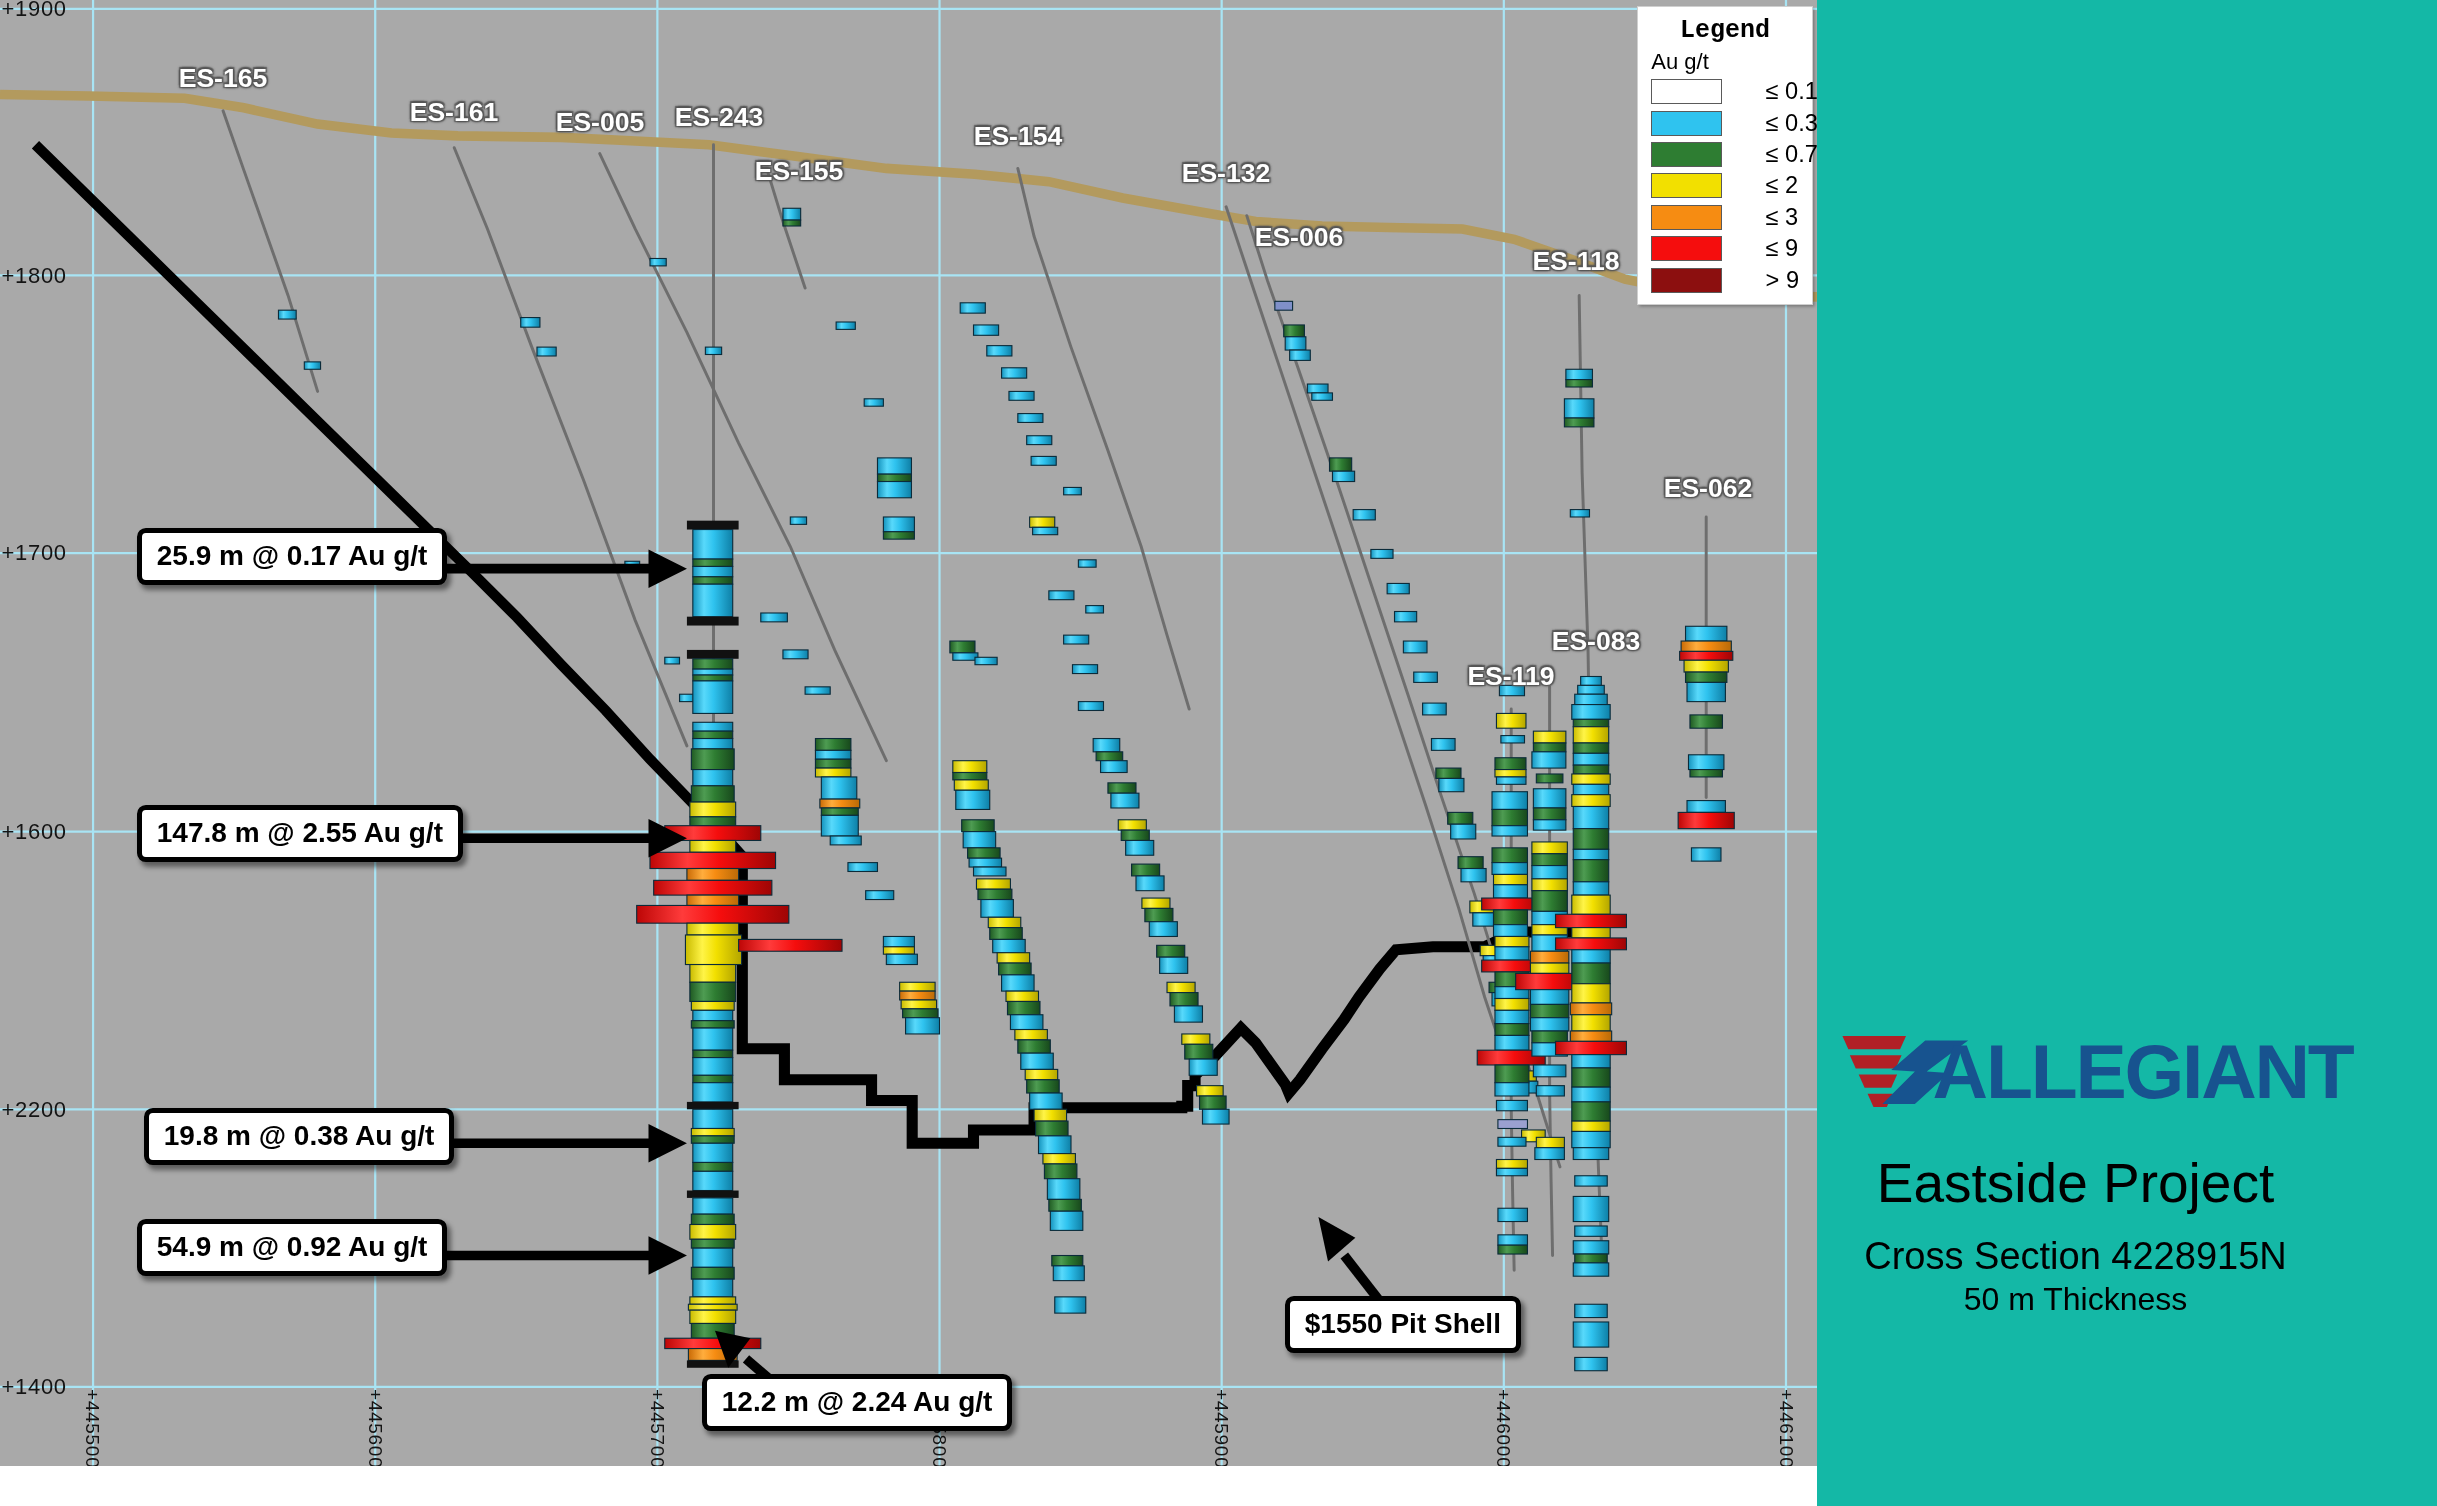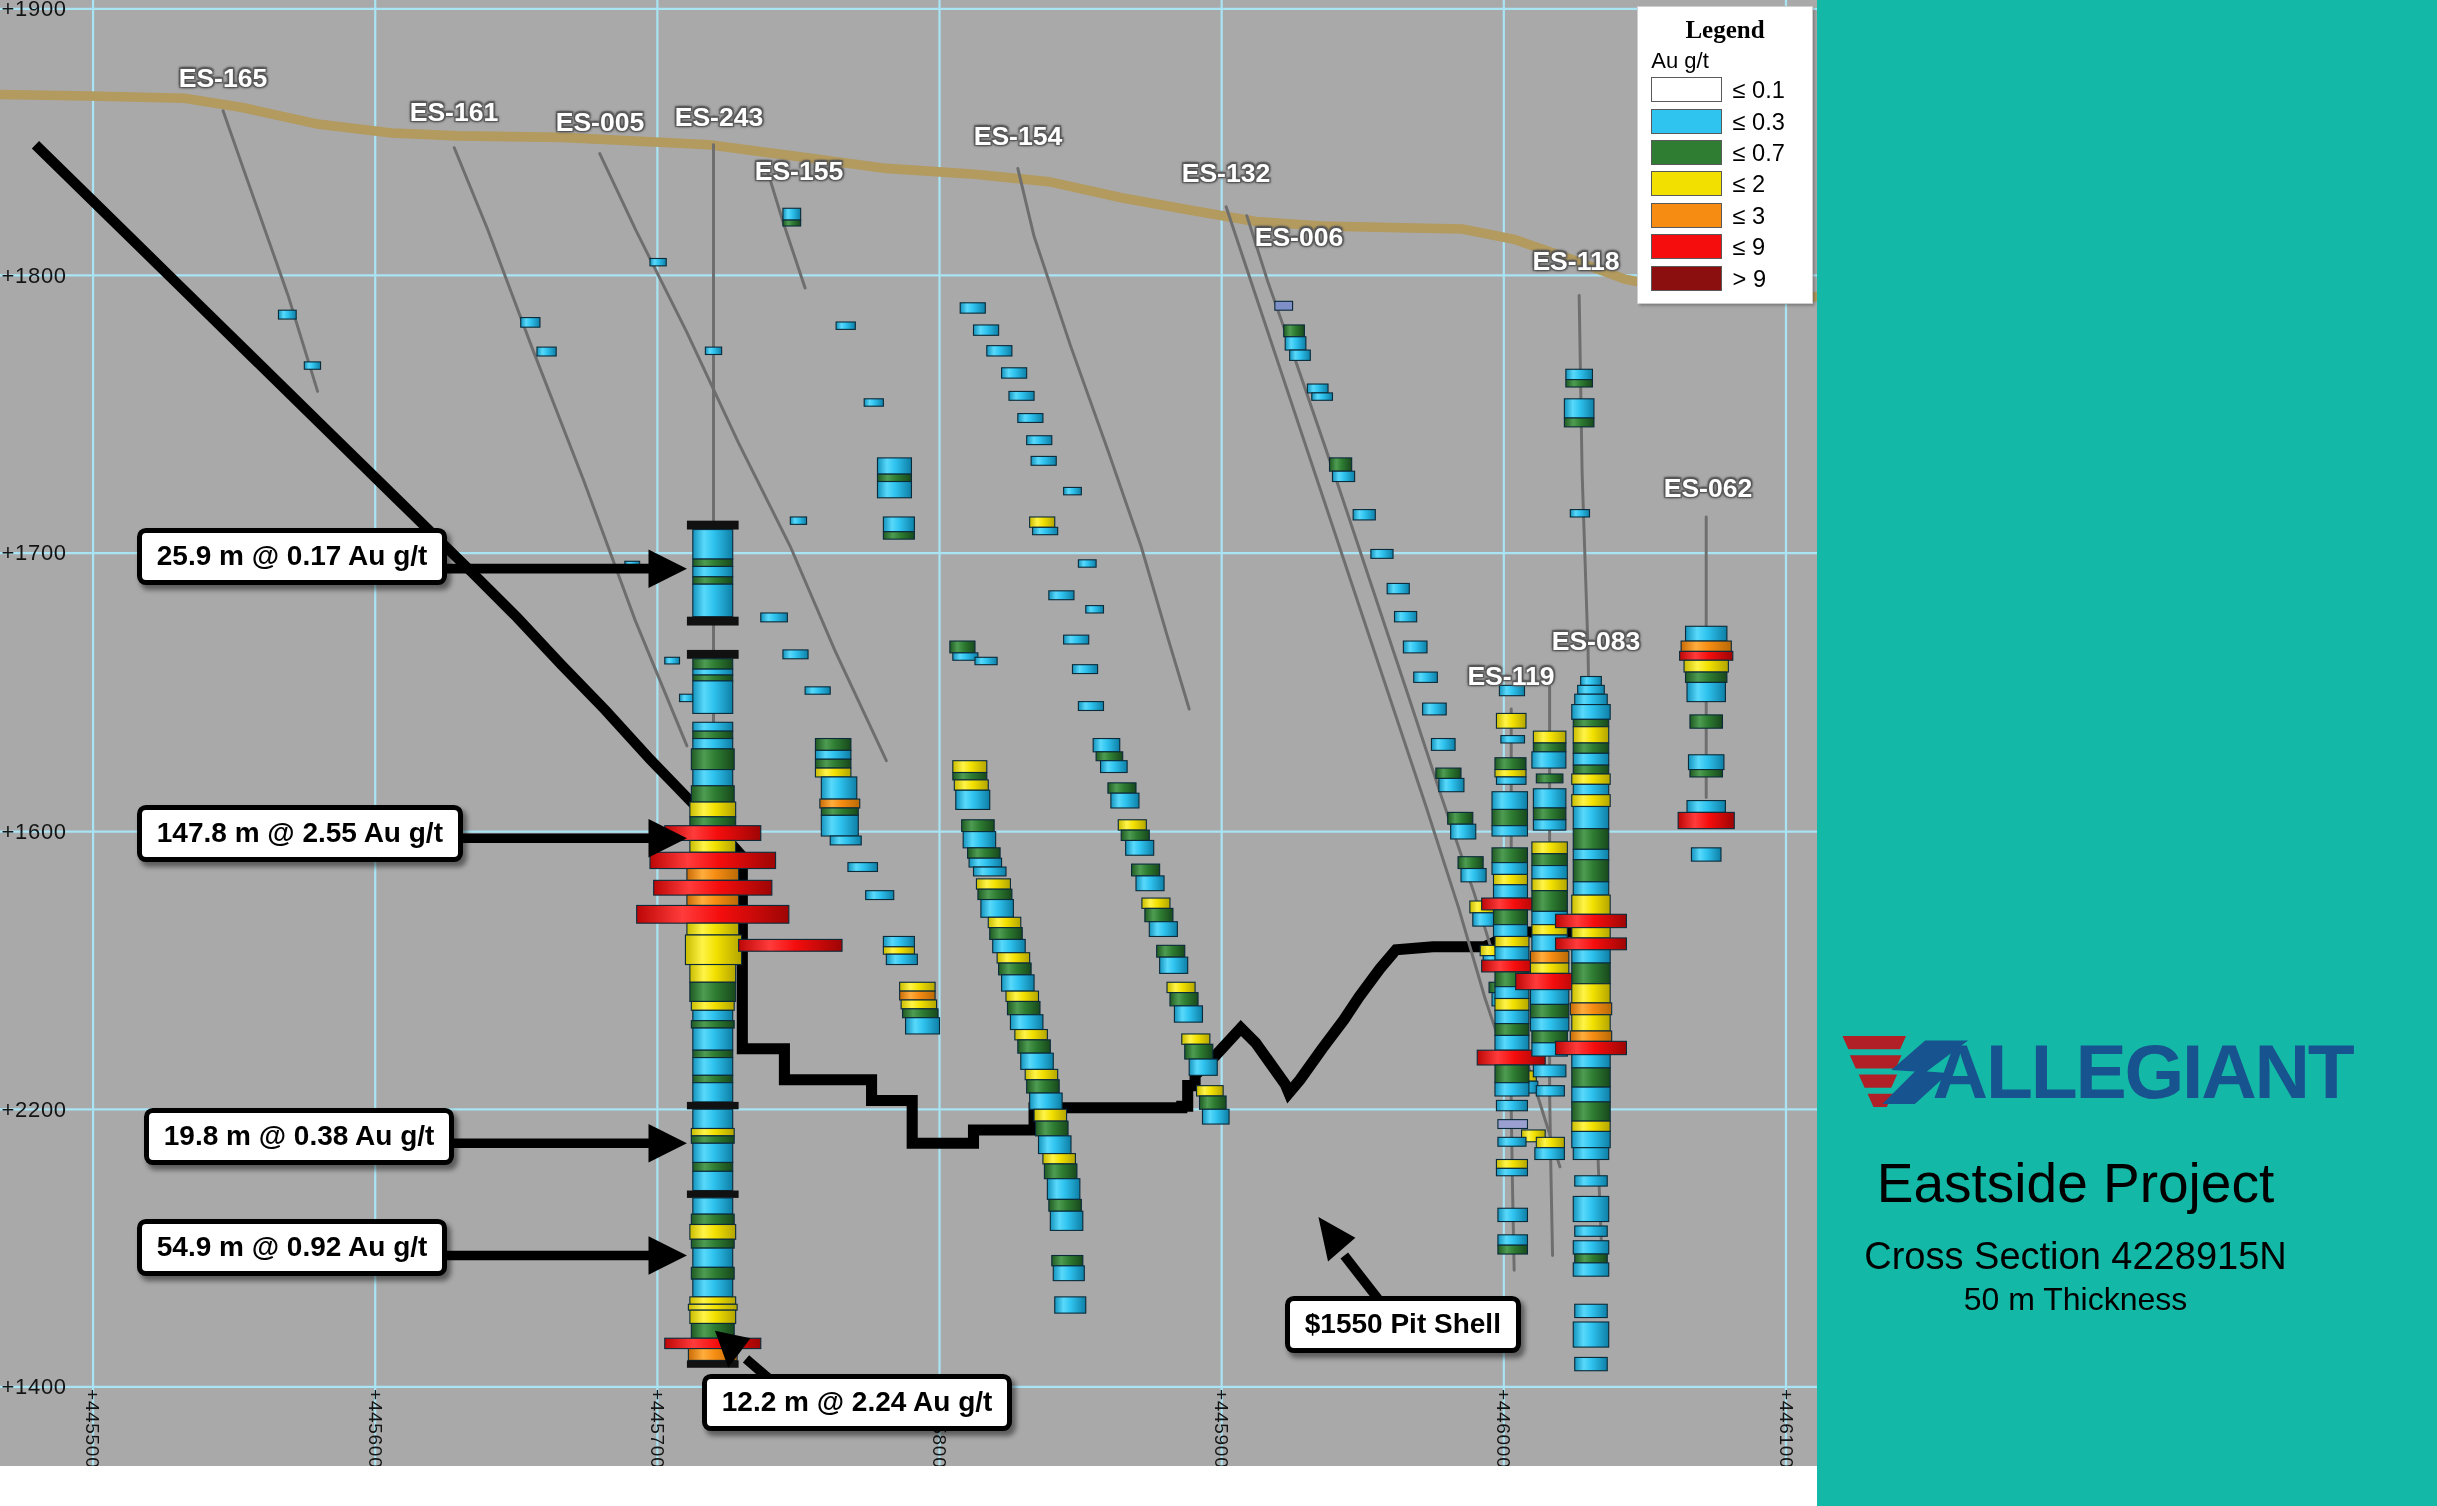--- a/index.html
+++ b/index.html
@@ -24,23 +24,23 @@
 
   
   .callout{position:absolute;background:#fff;border:5.2px solid #000;border-radius:8.9px;
     box-shadow:3.7px 4.4px 5.2px rgba(0,0,0,.45);padding:7.4px 14.8px;font-size:28px;font-weight:bold;
     color:#000;white-space:nowrap;line-height:1.15;}
 
   
   #legend{position:absolute;left:1637px;top:5.9px;width:176px;background:#fff;border:0.7px solid #cfcfcf;
     box-shadow:1.5px 1.5px 3px rgba(0,0,0,.3);padding:7.4px 8.9px 10.3px 8.9px;box-sizing:border-box;}
   #legend .lg-title{text-align:center;font-size:25px;font-weight:bold;color:#000;margin:1.5px 0 4.4px 0;
-    font-family:Liberation Serif, serif;}
+    font-family:Liberation Mono, monospace;}
   #legend .lg-unit{font-size:22px;color:#000;margin:0 0 3px 4.4px;font-family:"Liberation Sans",sans-serif;}
-  .lg-row{display:flex;margin:0 0 4.4px 4.4px;}
+  .lg-row{display:flex;align-items:center;margin:0 0 4.4px 4.4px;gap:33px;}
   .lg-sw{width:71px;height:25px;border:0.7px solid #5a5a5a;box-sizing:border-box;flex:0 0 auto;}
   .lg-lb{font-size:23.6px;color:#000;margin-left:10.3px;font-family:"Liberation Sans",sans-serif;
          white-space:nowrap;}
 
   
   #info{position:absolute;left:1817px;top:0;width:621px;height:1506px;background:#14b8a6;}
   #logo{position:absolute;left:20.7px;top:1027px;width:584px;height:89px;}
   #info .proj{position:absolute;left:0;width:517px;text-align:center;color:#000;
     font-family:"Liberation Sans",sans-serif;}
   #proj-title{top:1151px;font-size:55px;}

